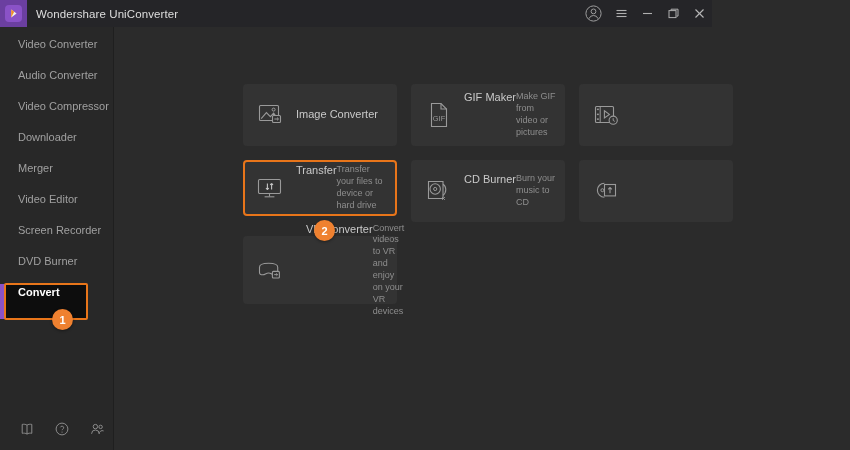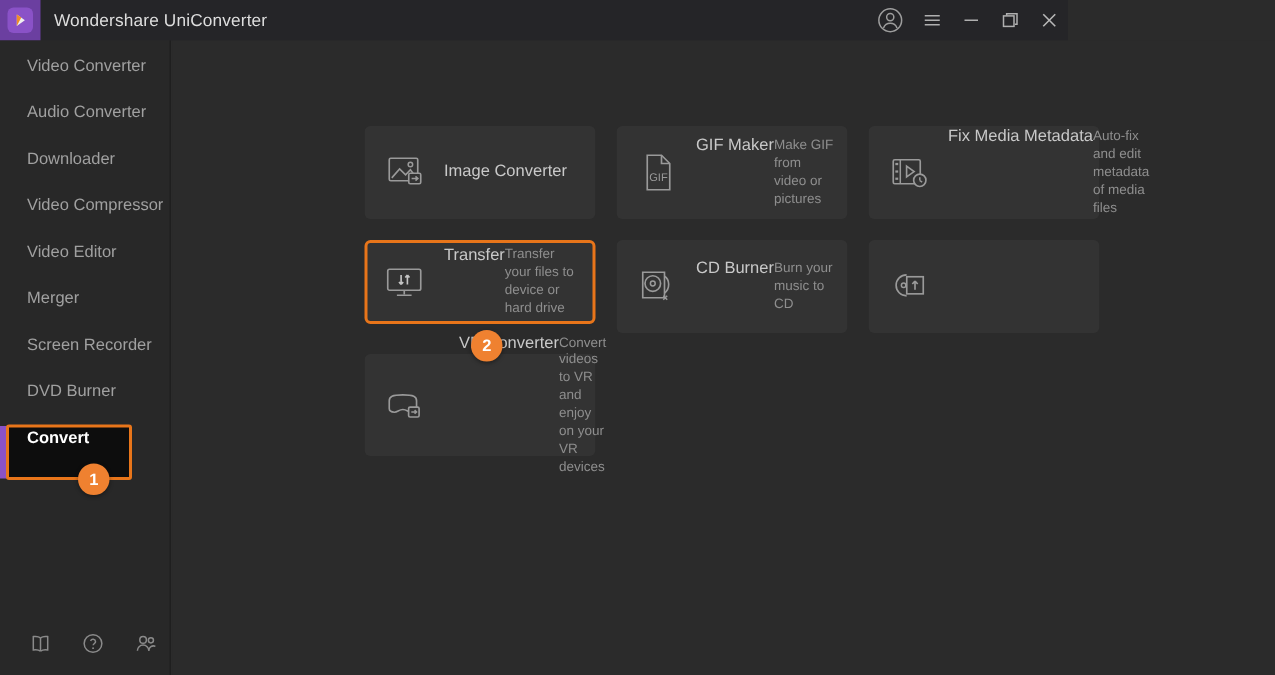--- a/index.html
+++ b/index.html
@@ -284,30 +284,30 @@
   <div class="sidebar">
     <div class="nav">
 
       <div class="nav-item first">
         <span class="nav-label">Video Converter</span>
       </div>
       <div class="nav-item">
         <span class="nav-label">Audio Converter</span>
       </div>
       <div class="nav-item">
+        <span class="nav-label">Video Compressor</span>
+      </div>
+      <div class="nav-item">
         <span class="nav-label">Downloader</span>
       </div>
       <div class="nav-item">
-        <span class="nav-label">Video Compressor</span>
+        <span class="nav-label">Merger</span>
       </div>
       <div class="nav-item">
         <span class="nav-label">Video Editor</span>
-      </div>
-      <div class="nav-item">
-        <span class="nav-label">Merger</span>
       </div>
       <div class="nav-item">
         <span class="nav-label">Screen Recorder</span>
       </div>
       <div class="nav-item">
         <span class="nav-label">DVD Burner</span>
       </div>
 
       <div class="nav-item active">
         <span class="nav-accent"></span>
@@ -387,24 +387,20 @@
                 <rect x="2.9" y="5.6" width="1.9" height="1.5"></rect>
                 <rect x="2.9" y="10.6" width="1.9" height="1.5"></rect>
                 <rect x="2.9" y="15.4" width="1.9" height="1.5"></rect>
               </g>
               <path d="M10.4 7.8 L15.4 11.4 L10.4 15 Z" fill="none" stroke="#9a9a9a" stroke-width="1.1"></path>
               <circle cx="19.2" cy="17.2" r="4.1" fill="#333333" stroke="#9a9a9a" stroke-width="1.1"></circle>
               <line x1="19.2" y1="15.2" x2="19.2" y2="17.4" stroke="#9a9a9a" stroke-width="1"></line>
               <line x1="19.2" y1="17.4" x2="20.8" y2="18.4" stroke="#9a9a9a" stroke-width="1"></line>
             </svg>
           </div>
-          <div class="card-text">
-            <div class="card-title">Fix Media Metadata</div>
-            <div class="card-desc">Auto-fix and edit metadata of media files</div>
-          </div>
         </div>
 
       </div>
 
       <div class="grid-row">
 
         <div class="card selected">
           <div class="card-icon">
             <svg width="28" height="24" viewBox="0 0 28 24">
               <rect x="1.5" y="3.5" width="22" height="14" rx="1.2" fill="none" stroke="#9a9a9a" stroke-width="1.1"></rect>

